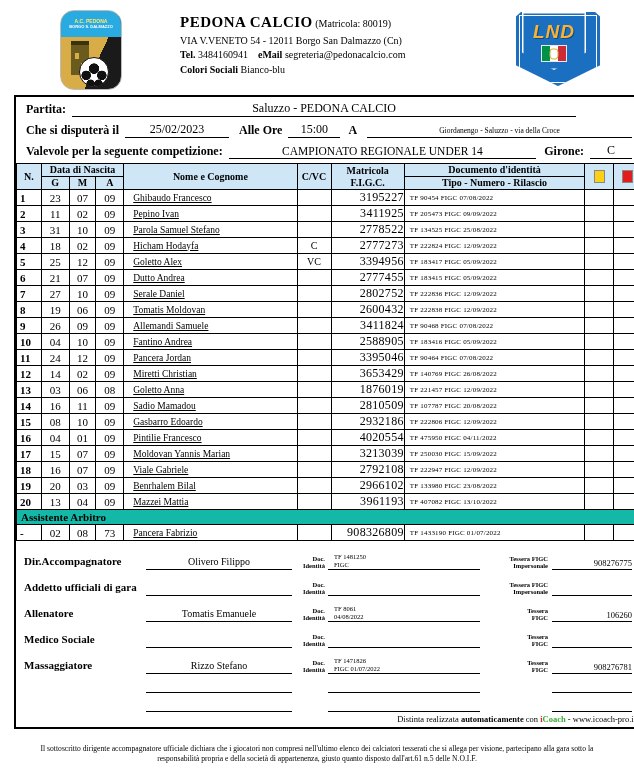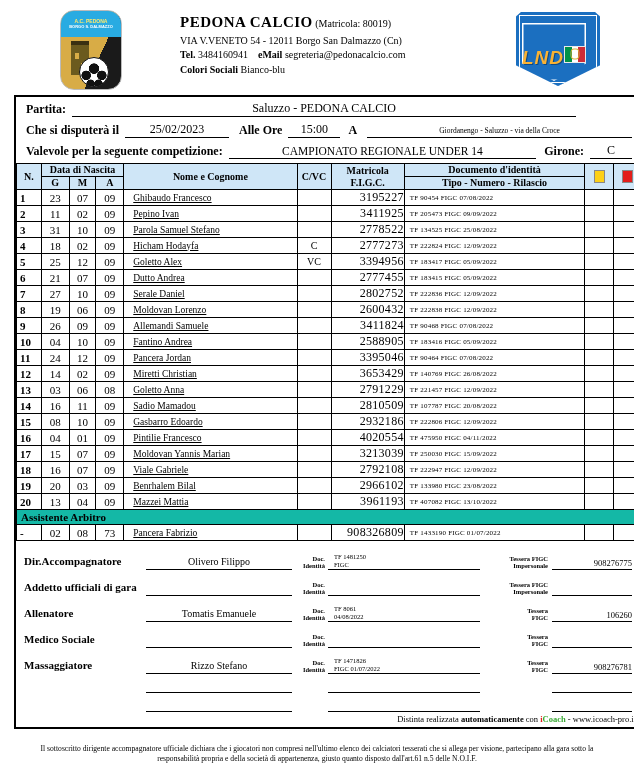--- a/index.html
+++ b/index.html
@@ -43,24 +43,24 @@
   .club-name { font-size:15px; font-weight:bold; letter-spacing:.5px; }
   .club-matricola { font-size:10px; }
   .lnd { position:absolute; left:512px; top:2px; width:92px; height:80px; }
   .lnd-shield {
     position:absolute; left:4px; top:2px; width:84px; height:74px;
     background:#1b6fc0;
     clip-path:polygon(6% 0,94% 0,100% 6%,100% 72%,50% 100%,0 72%,0 6%);
     box-shadow:inset 0 0 0 3px #1b6fc0, inset 0 0 0 4px #fff;
   }
   .lnd-inner {
-    position:absolute; left:10px; top:13px; width:64px; height:58px;
+    position:absolute; left:10px; top:2px; width:64px; height:58px;
     clip-path:polygon(0 0,100% 0,100% 70%,50% 100%,0 70%);
     box-shadow:inset 0 0 0 1.5px #fff;
-    display:flex; flex-direction:row; align-items:center;
+    display:flex; flex-direction:column; align-items:center;
   }
   .lnd-word {
     margin-top:10px; font-family:"Liberation Sans",sans-serif; font-weight:bold; font-style:italic;
     font-size:19px; color:#f9b233; line-height:1; letter-spacing:1px;
     text-shadow:1px 1px 0 #0d4a86;
   }
   .lnd-flag { margin-top:4px; width:26px; height:17px; display:flex; border:1px solid #e8e8e8; }
   .lnd-flag i { flex:1; }
   .lnd-flag .fg { background:#009246; } .lnd-flag .fw { background:#fff; position:relative; }
   .lnd-flag .fr { background:#ce2b37; }
@@ -303,21 +303,21 @@
     <td class="doc">TF  222836  FIGC 12/09/2022</td>
     <td></td>
     <td></td>
   </tr>
 
   <tr>
     <td class="n">8</td>
     <td class="d">19</td>
     <td class="d">06</td>
     <td class="d">09</td>
-    <td class="pname">Moldovan Lorenzo</td>
+    <td class="pname">Tomatis Moldovan</td>
     <td class="cvc"></td>
     <td class="matr">2600432</td>
     <td class="doc">TF  222838  FIGC 12/09/2022</td>
     <td></td>
     <td></td>
   </tr>
 
   <tr>
     <td class="n">9</td>
     <td class="d">26</td>
@@ -370,21 +370,21 @@
     <td></td>
   </tr>
 
   <tr>
     <td class="n">13</td>
     <td class="d">03</td>
     <td class="d">06</td>
     <td class="d">08</td>
     <td class="pname">Goletto Anna</td>
     <td class="cvc"></td>
-    <td class="matr">2791229</td>
+    <td class="matr">1876019</td>
     <td class="doc">TF  221457  FIGC 12/09/2022</td>
     <td></td>
     <td></td>
   </tr>
 
   <tr>
     <td class="n">14</td>
     <td class="d">16</td>
     <td class="d">11</td>
     <td class="d">09</td>

